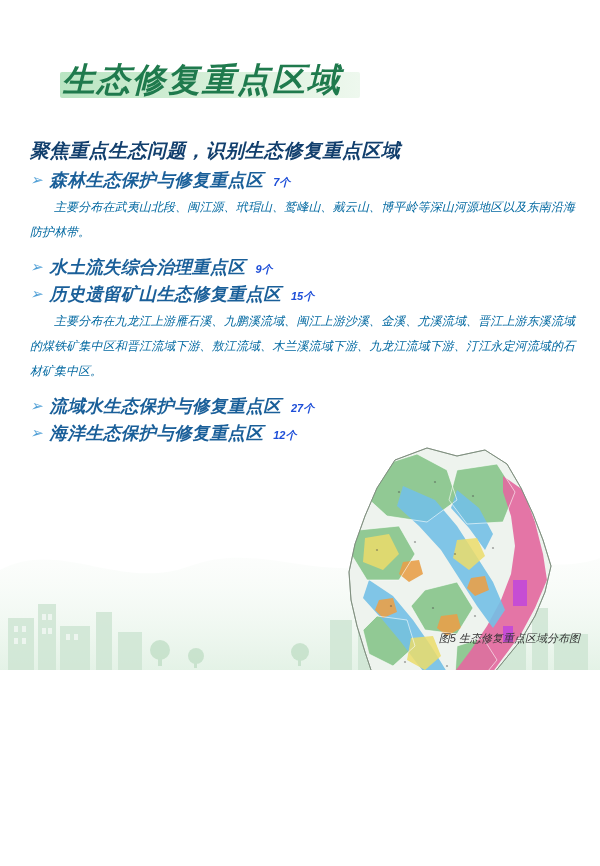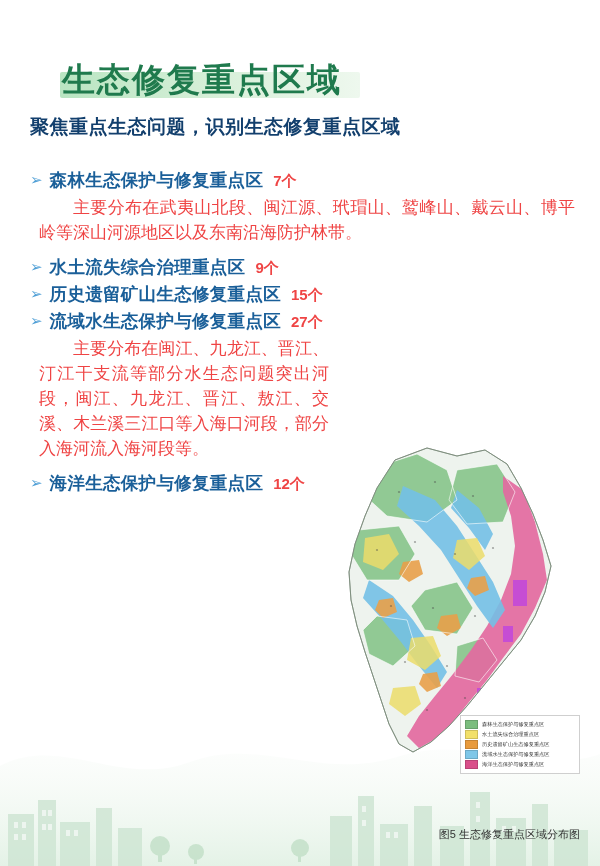--- a/index.html
+++ b/index.html
@@ -10,23 +10,24 @@
     width: 600px;
     height: 866px;
     background: #ffffff;
     font-family: "Liberation Sans", sans-serif;
     overflow: hidden;
     position: relative;
   }
   .page {
     position: relative;
     width: 600px;
-    height: 866px;
+    height: 670px;
     overflow: hidden;
     background: #ffffff;
+    font-style: italic;
   }
 
   
   .skyline {
     position: absolute;
     left: 0;
     bottom: 0;
     width: 600px;
     height: 170px;
     pointer-events: none;
@@ -58,21 +59,21 @@
     color: #1f7a4d;
     letter-spacing: 2px;
     line-height: 44px;
     white-space: nowrap;
   }
 
   
   .subtitle {
     position: absolute;
     left: 30px;
-    top: 114px;
+    top: 138px;
     font-size: 19px;
     font-weight: bold;
     color: #123f6d;
     letter-spacing: 0.5px;
     white-space: nowrap;
   }
 
   
   .content {
     position: absolute;
@@ -97,32 +98,32 @@
     transform: translateY(-1px);
   }
   .sec-title {
     font-size: 17.5px;
     font-weight: bold;
     color: #1a5f99;
     letter-spacing: 0.3px;
     white-space: nowrap;
   }
   .sec-count {
-    font-size: 15px;
+    font-size: 11px;
     font-weight: bold;
-    color: #ef4444;
+    color: #1d4ed8;
     margin-left: 3px;
   }
   .sec-body {
-    font-size: 17px;
-    color: #ef4444;
+    font-size: 12px;
+    color: #0369a1;
     line-height: 25px;
     text-align: justify;
     text-indent: 2em;
-    margin: 0 0 10px 9px;
+    margin: 0 0 10px 0;
   }
   
   .narrow .sec-body {
     width: 290px;
   }
 
   
   .map-wrap {
     position: absolute;
     right: 8px;
@@ -361,29 +362,29 @@
         <span class="sec-count">9个</span>
       </div>
     </div>
 
     <div class="section">
       <div class="sec-head">
         <span class="arrow-icon">➢</span>
         <span class="sec-title">历史遗留矿山生态修复重点区</span>
         <span class="sec-count">15个</span>
       </div>
+      <p class="sec-body">主要分布在九龙江上游雁石溪、九鹏溪流域、闽江上游沙溪、金溪、尤溪流域、晋江上游东溪流域的煤铁矿集中区和晋江流域下游、敖江流域、木兰溪流域下游、九龙江流域下游、汀江永定河流域的石材矿集中区。</p>
     </div>
 
     <div class="section narrow">
       <div class="sec-head">
         <span class="arrow-icon">➢</span>
         <span class="sec-title">流域水生态保护与修复重点区</span>
         <span class="sec-count">27个</span>
       </div>
-      <p class="sec-body">主要分布在闽江、九龙江、晋江、汀江干支流等部分水生态问题突出河段，闽江、九龙江、晋江、敖江、交溪、木兰溪三江口等入海口河段，部分入海河流入海河段等。</p>
     </div>
 
     <div class="section narrow">
       <div class="sec-head">
         <span class="arrow-icon">➢</span>
         <span class="sec-title">海洋生态保护与修复重点区</span>
         <span class="sec-count">12个</span>
       </div>
     </div>
 

